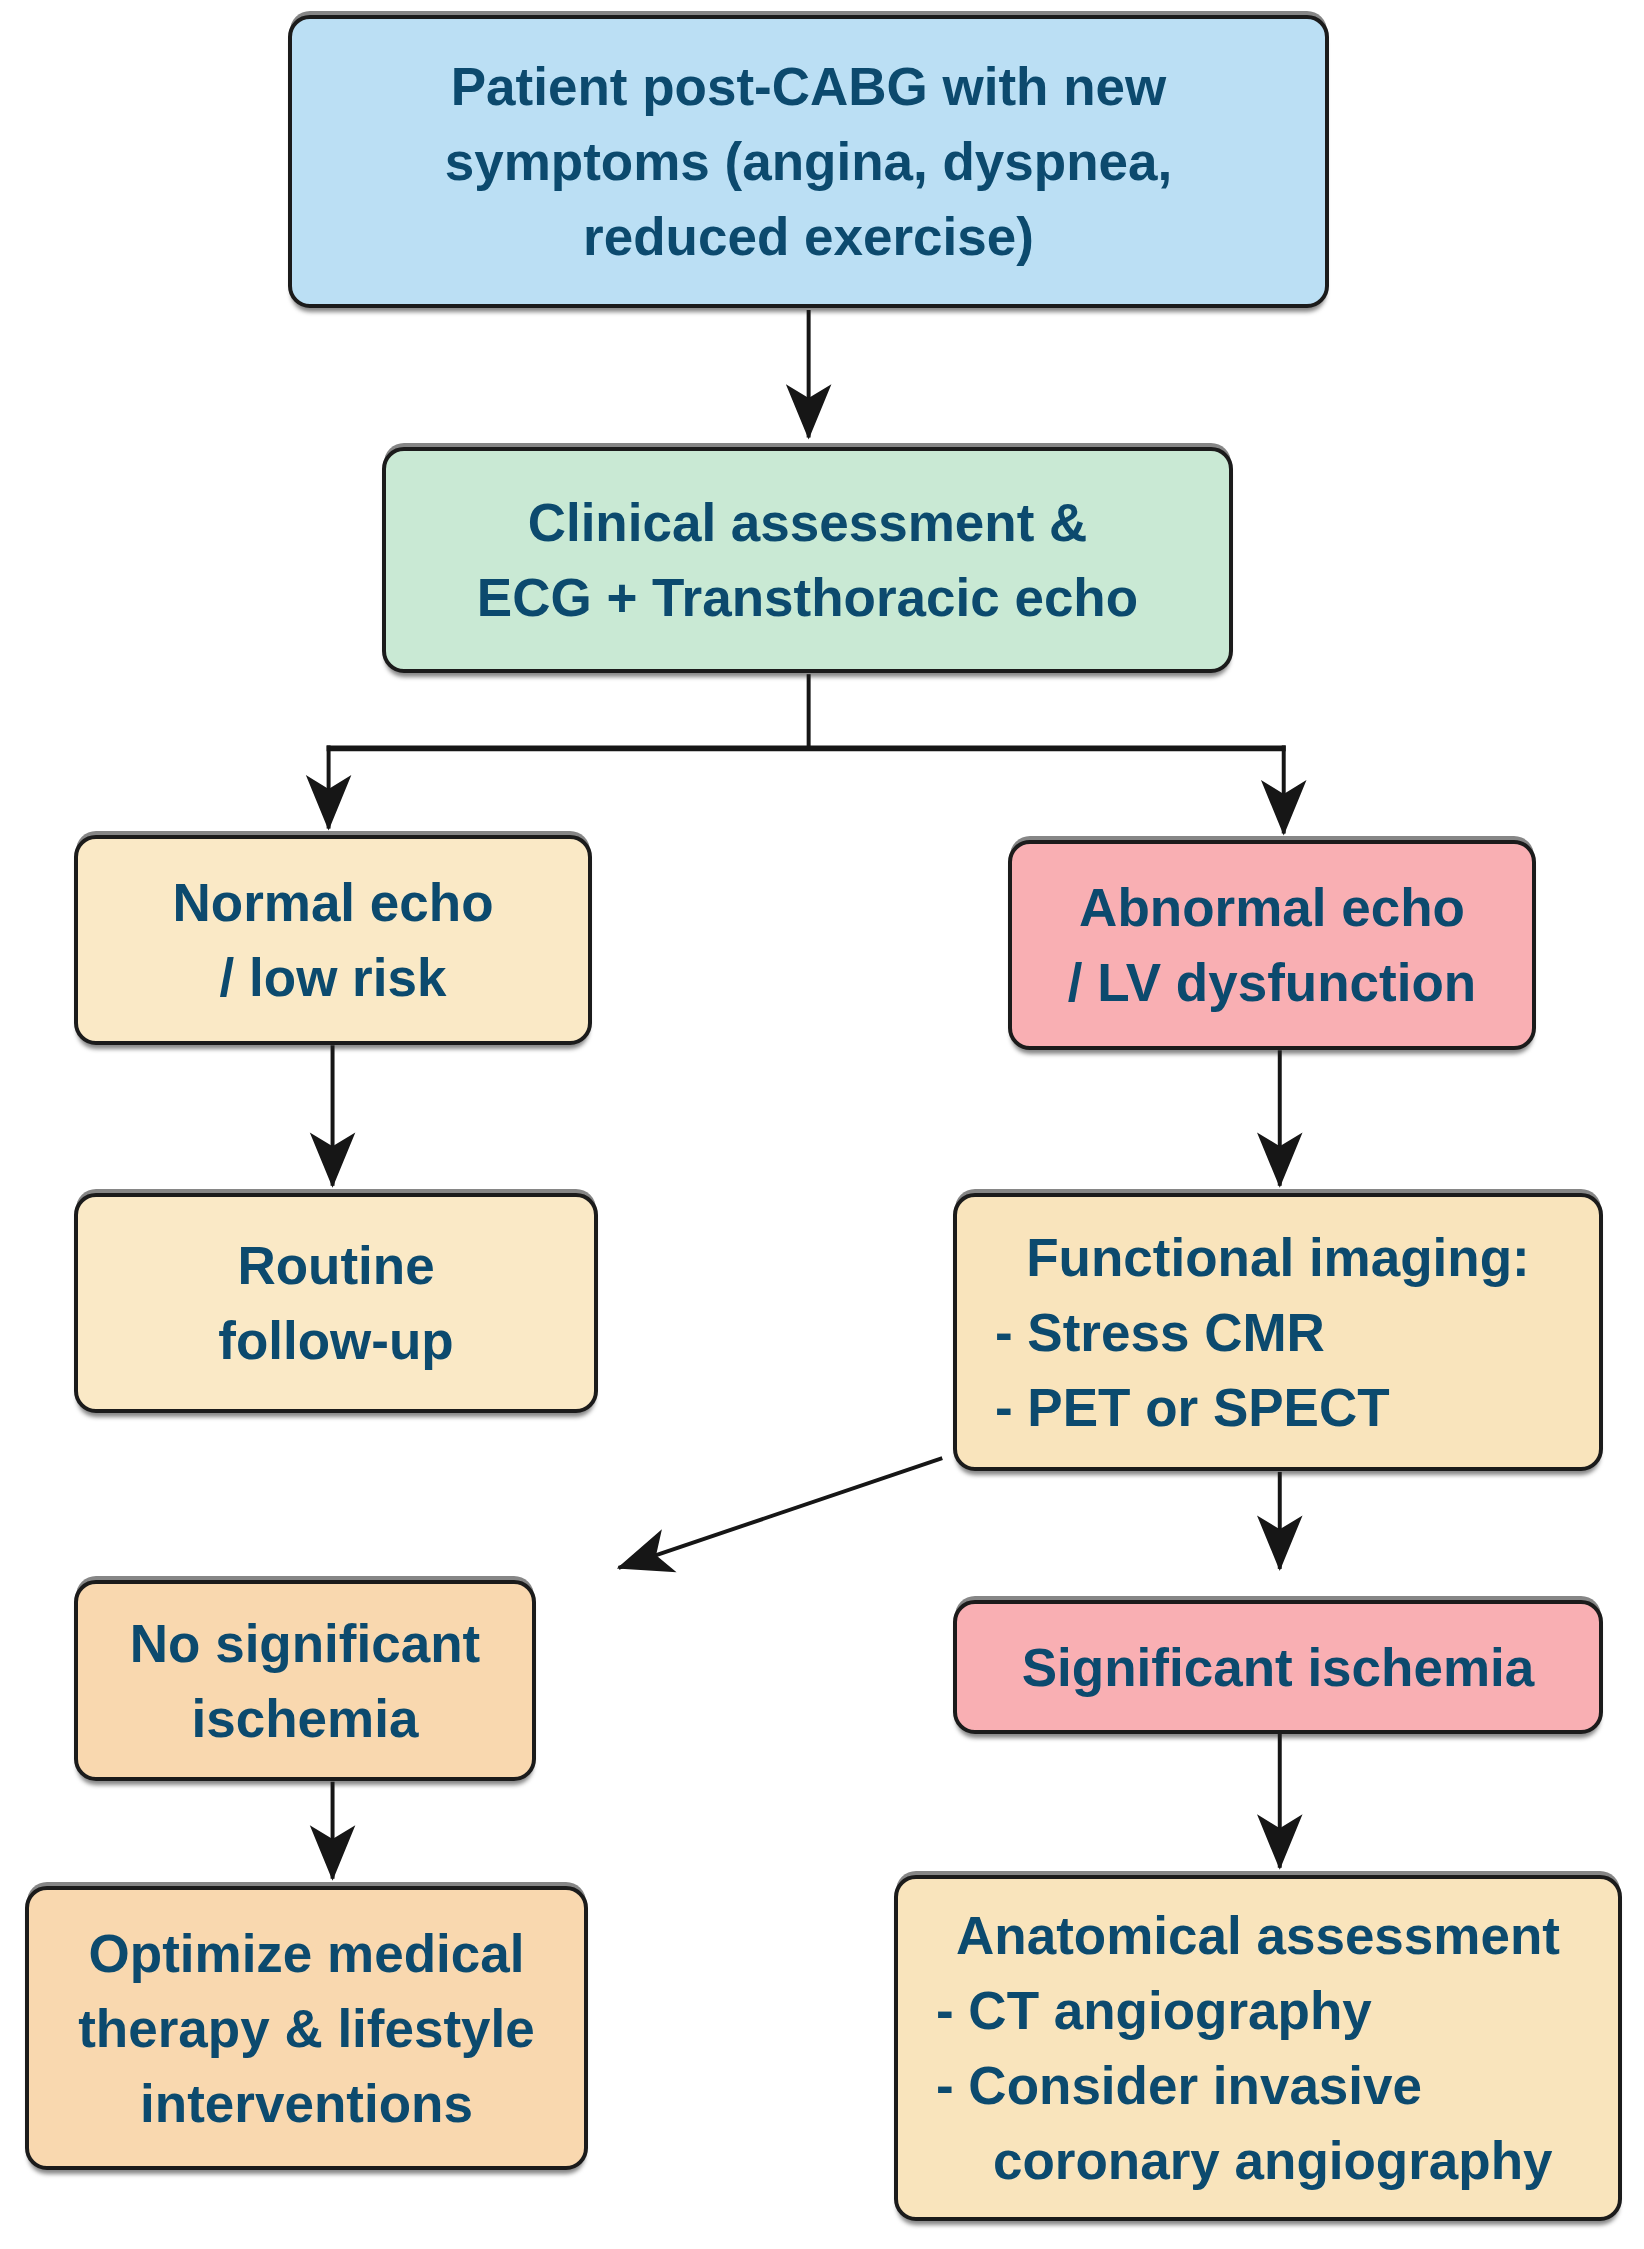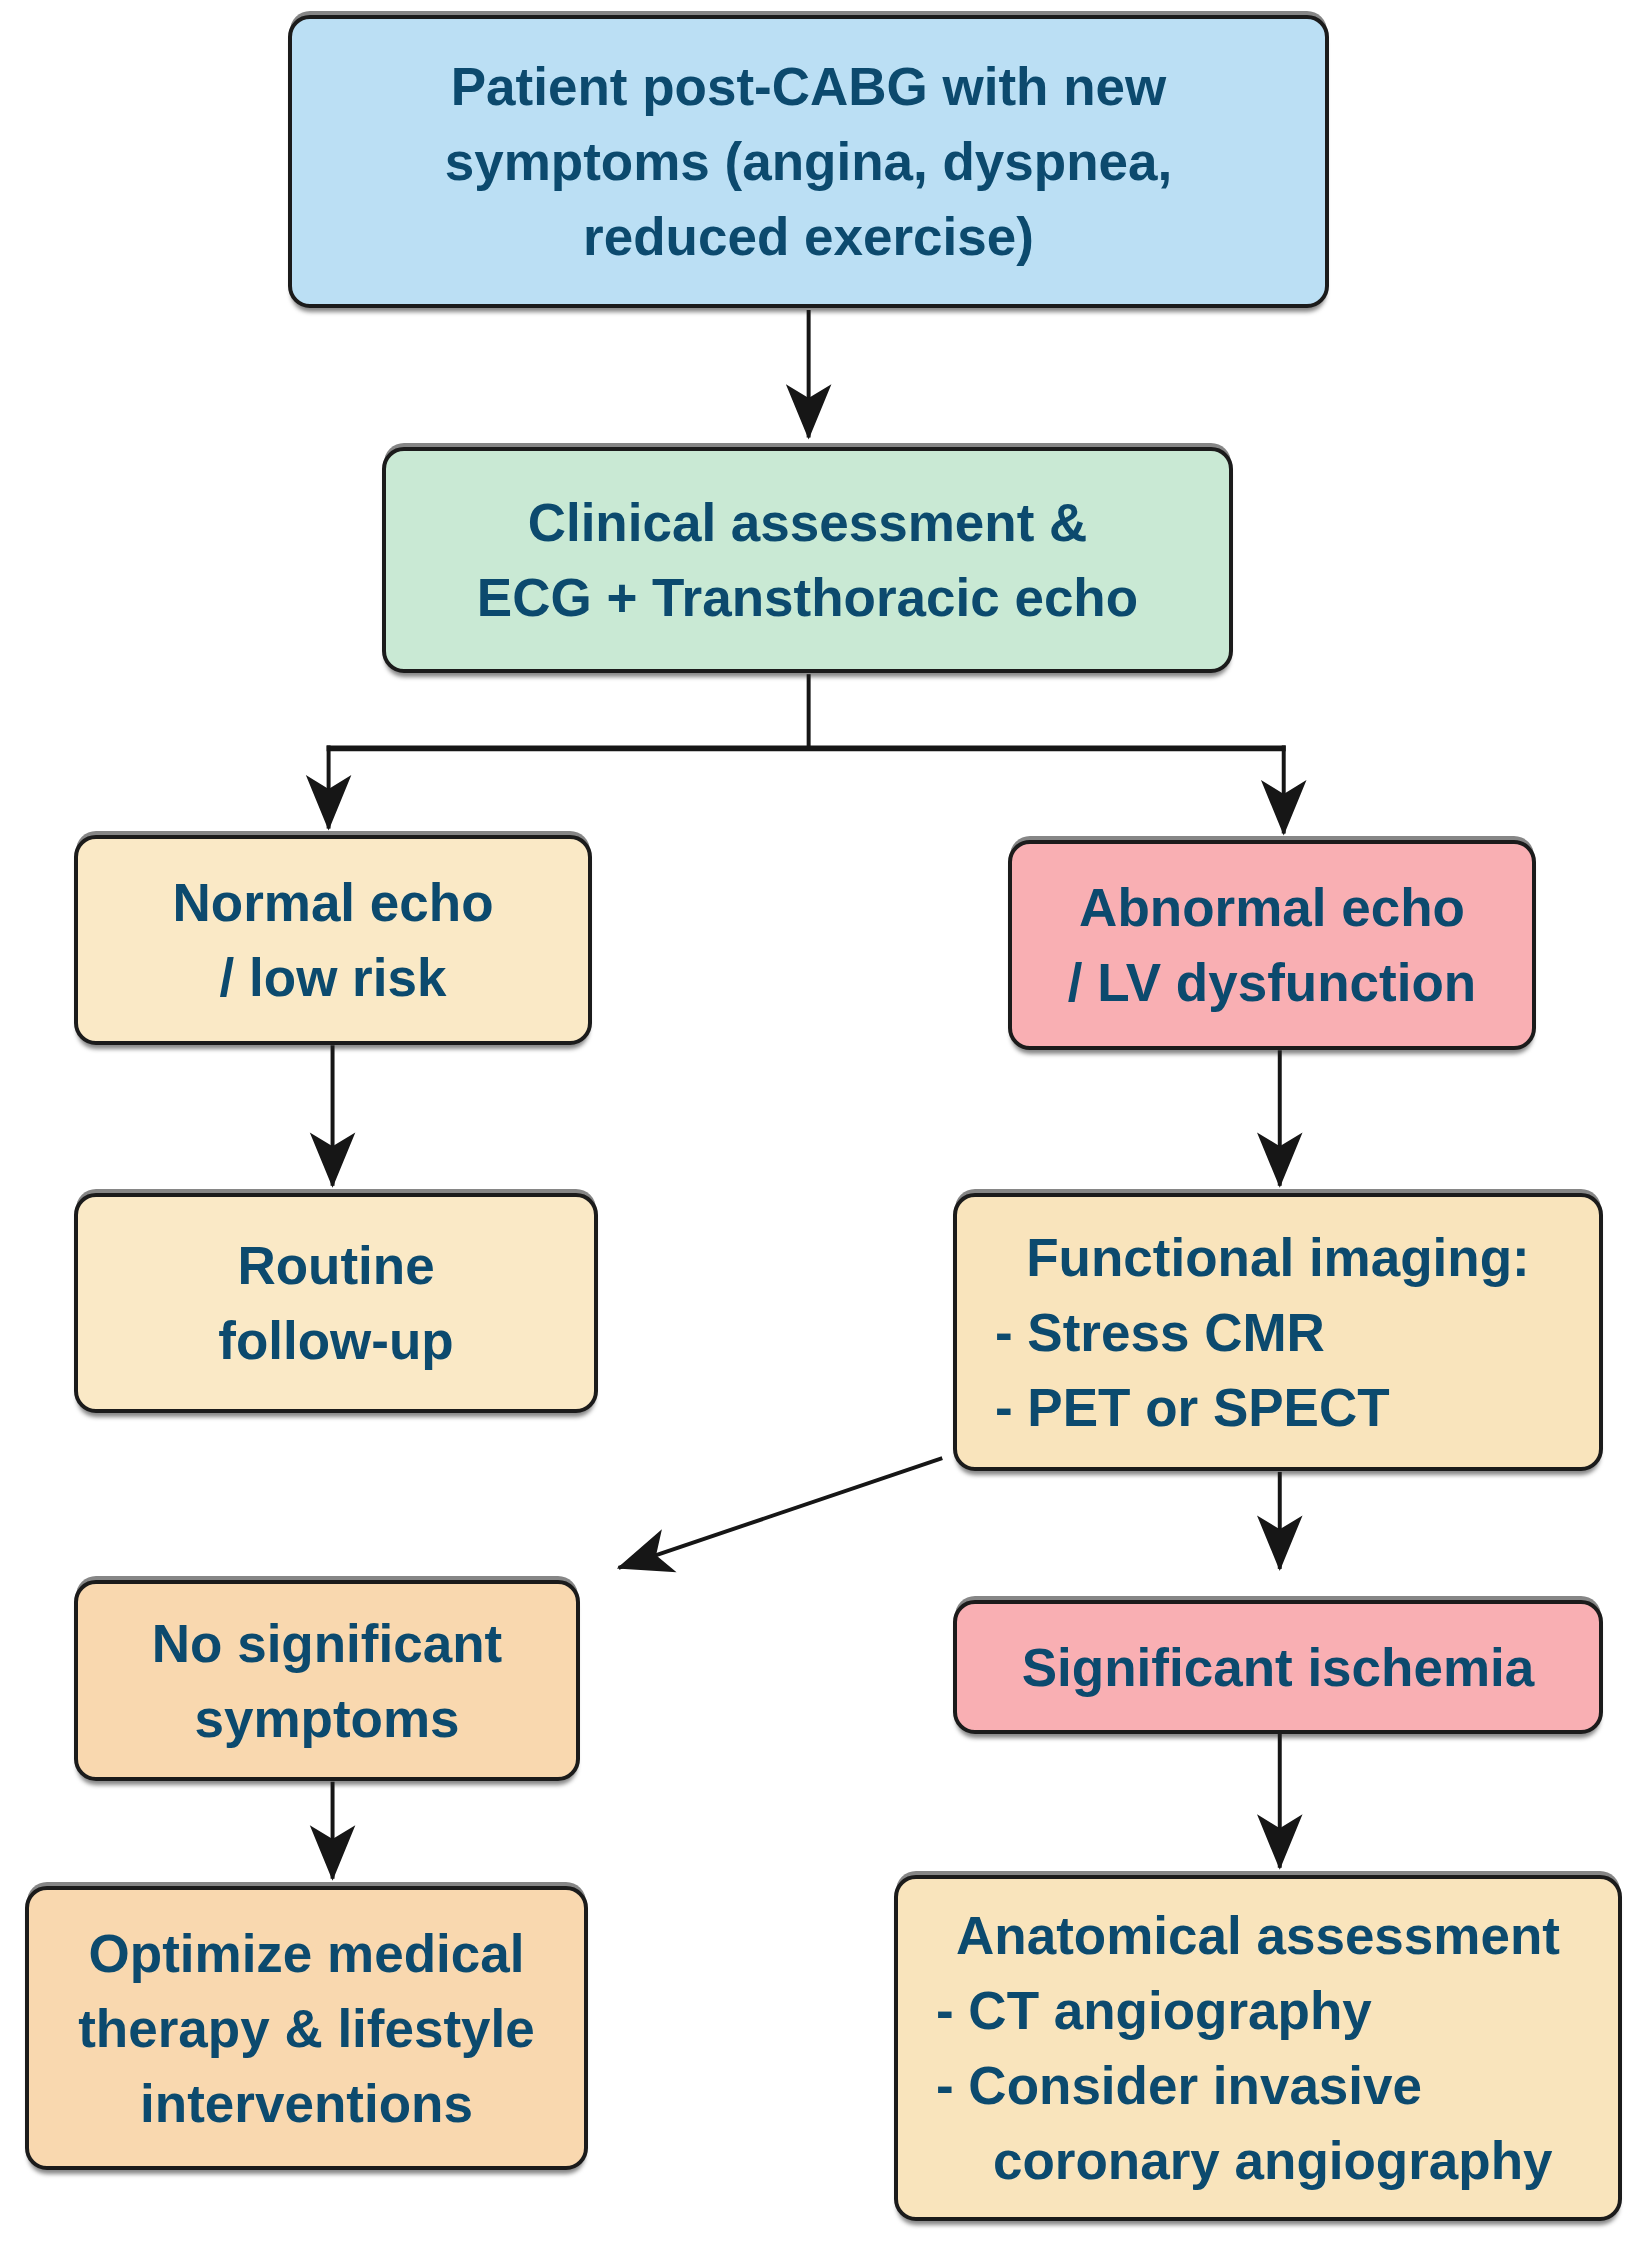--- a/index.html
+++ b/index.html
@@ -46,21 +46,21 @@
   .node .ln.ind1 { padding-left: 38px; box-sizing: border-box; }
   .node .ln.ind2 { padding-left: 95px; box-sizing: border-box; }
 
   
   #node-patient              { left: 288px;  top: 15px;   width: 1041px; height: 293px; }
   #node-clinical             { left: 382px;  top: 447px;  width: 851px;  height: 226px; }
   #node-normal-echo          { left: 74px;   top: 835px;  width: 518px;  height: 210px; }
   #node-abnormal-echo        { left: 1008px; top: 840px;  width: 528px;  height: 210px; }
   #node-routine              { left: 74px;   top: 1193px; width: 524px;  height: 220px; }
   #node-functional           { left: 953px;  top: 1193px; width: 650px;  height: 278px; }
-  #node-no-ischemia          { left: 74px;   top: 1580px; width: 506px;  height: 201px; }
+  #node-no-ischemia          { left: 74px;   top: 1580px; width: 462px;  height: 201px; }
   #node-significant-ischemia { left: 953px;  top: 1576px; width: 650px;  height: 134px; }
   #node-optimize             { left: 25px;   top: 1886px; width: 563px;  height: 284px; align-items: center; }
   #node-anatomical           { left: 894px;  top: 1875px; width: 728px;  height: 346px; }
 </style>
 </head>
 <body>
 
 <div id="canvas">
 
   <svg id="edge-layer" width="1644" height="2249" viewBox="0 0 1661 2272" xmlns="http://www.w3.org/2000/svg">
@@ -109,21 +109,21 @@
   </div>
 
   <div class="node" id="node-functional" style="background-color: rgb(249, 228, 188);">
     <div class="ln">Functional imaging:</div>
     <div class="ln left ind1">- Stress CMR</div>
     <div class="ln left ind1">- PET or SPECT</div>
   </div>
 
   <div class="node" id="node-no-ischemia" style="background-color: rgb(249, 216, 175);">
     <div class="ln">No significant</div>
-    <div class="ln">symptoms</div>
+    <div class="ln">ischemia</div>
   </div>
 
   <div class="node" id="node-significant-ischemia" style="background-color: rgb(249, 175, 179); margin-top: 24px;">
     <div class="ln">Significant ischemia</div>
   </div>
 
   <div class="node" id="node-optimize" style="background-color: rgb(249, 216, 175);">
     <div class="ln">Optimize medical</div>
     <div class="ln">therapy &amp; lifestyle</div>
     <div class="ln">interventions</div>

